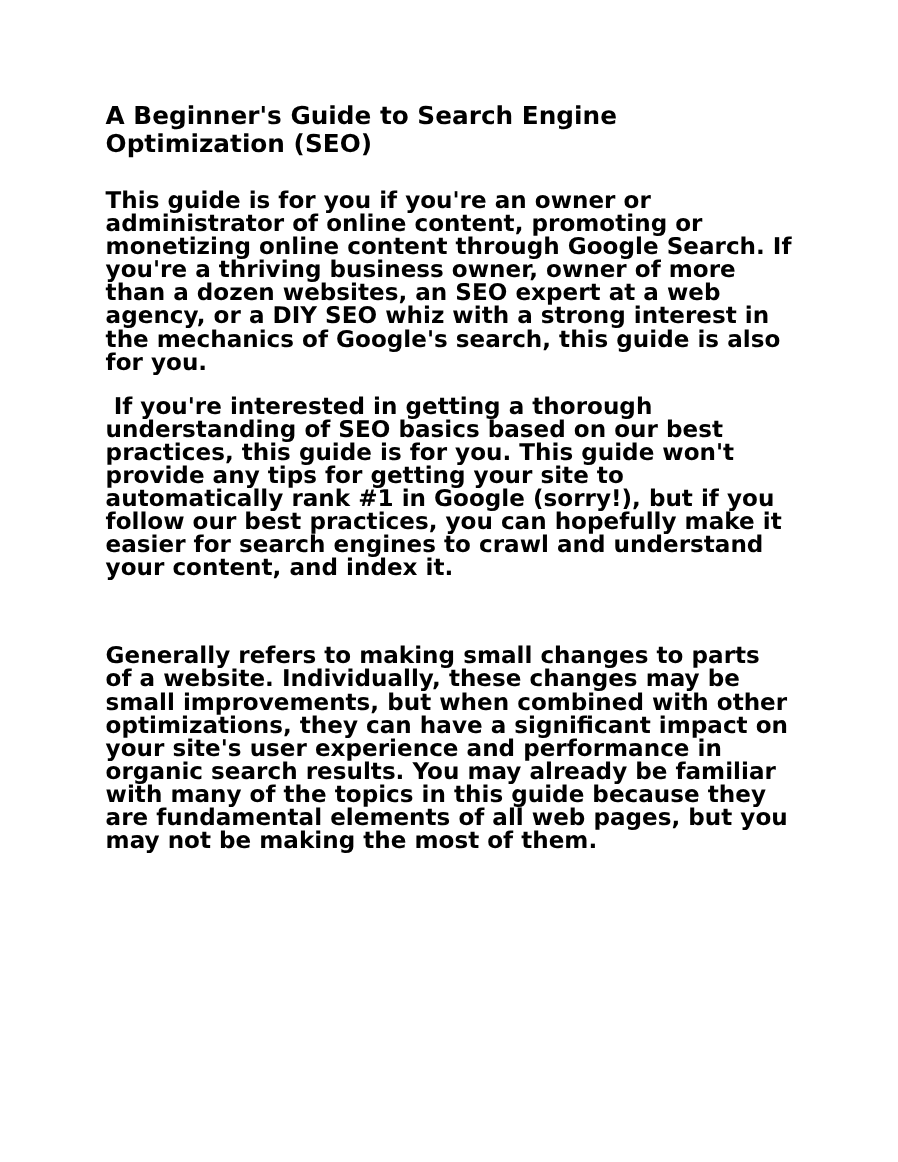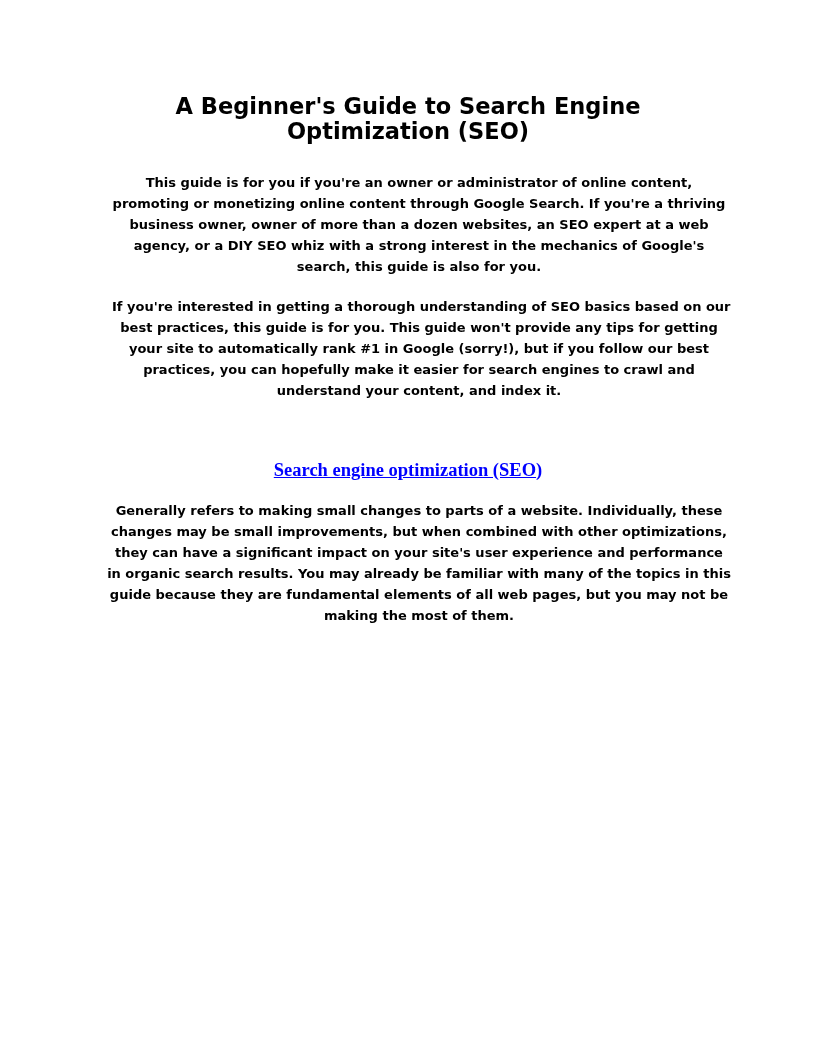--- a/index.html
+++ b/index.html
@@ -14,41 +14,40 @@
   }
   .page {
     box-sizing: border-box;
     width: 816px;
     height: 1056px;
     padding: 94px 84px 0 96px;
     background: #ffffff;
     color: #000000;
     font-family: "DejaVu Sans", sans-serif;
     font-weight: bold;
-    text-align: center;
   }
   .doc-title {
     margin: 0 0 28px 0;
     font-size: 22.5px;
     line-height: 25px;
     font-weight: bold;
     color: #000000;
     max-width: 624px;
   }
   .doc-subheading {
     margin: 0 0 16px 0;
     font-size: 17.5px;
     line-height: 21px;
     font-weight: bold;
     color: #000000;
     max-width: 624px;
   }
   .doc-paragraph {
-    margin: 0 0 19px 11px;
-    font-size: 13px;
+    margin: 0 0 19px 0;
+    font-size: 21px;
     line-height: 21px;
     font-weight: bold;
     color: #000000;
     max-width: 624px;
     white-space: pre-wrap;
   }
   .empty-paragraph {
     margin: 0 0 19px 0;
     height: 21px;
   }
@@ -77,17 +76,16 @@
 
   <h1 class="doc-title">A Beginner's Guide to Search Engine Optimization (SEO)</h1>
 
 
   <p class="doc-paragraph">This guide is for you if you're an owner or administrator of online content, promoting or monetizing online content through Google Search. If you're a thriving business owner, owner of more than a dozen websites, an SEO expert at a web agency, or a DIY SEO whiz with a strong interest in the mechanics of Google's search, this guide is also for you.</p>
 
   <p class="doc-paragraph"> If you're interested in getting a thorough understanding of SEO basics based on our best practices, this guide is for you. This guide won't provide any tips for getting your site to automatically rank #1 in Google (sorry!), but if you follow our best practices, you can hopefully make it easier for search engines to crawl and understand your content, and index it.</p>
 
   <p class="empty-paragraph">&nbsp;</p>
 
-  <p class="link-paragraph"><a>Search engine optimization (SEO</a><span class="link-suffix">)</span></p>
 
   <p class="doc-paragraph">Generally refers to making small changes to parts of a website. Individually, these changes may be small improvements, but when combined with other optimizations, they can have a significant impact on your site's user experience and performance in organic search results. You may already be familiar with many of the topics in this guide because they are fundamental elements of all web pages, but you may not be making the most of them.</p>
 
 </div>
 
 </body></html>

